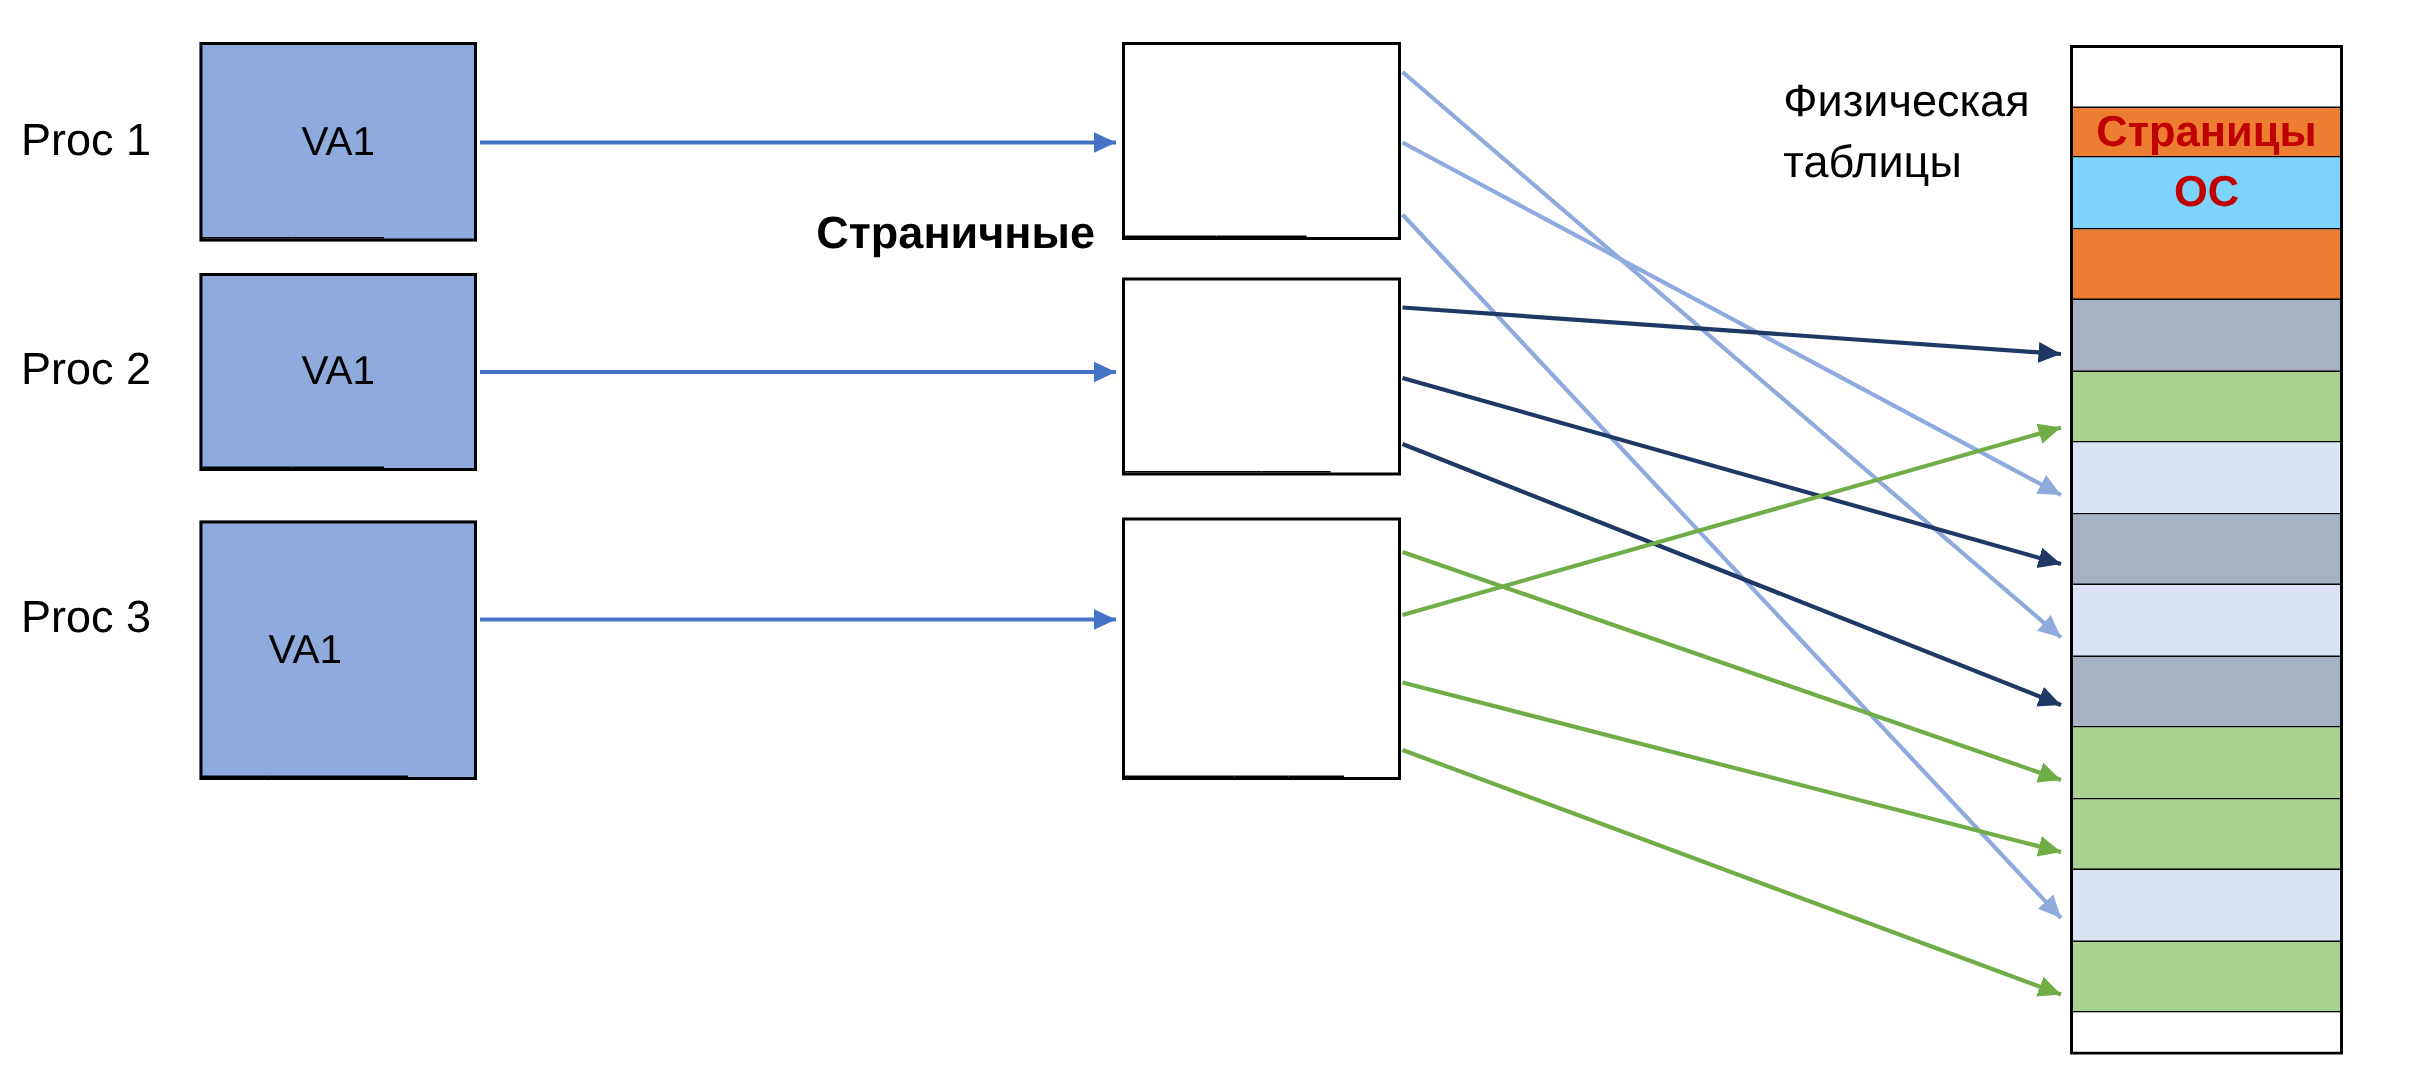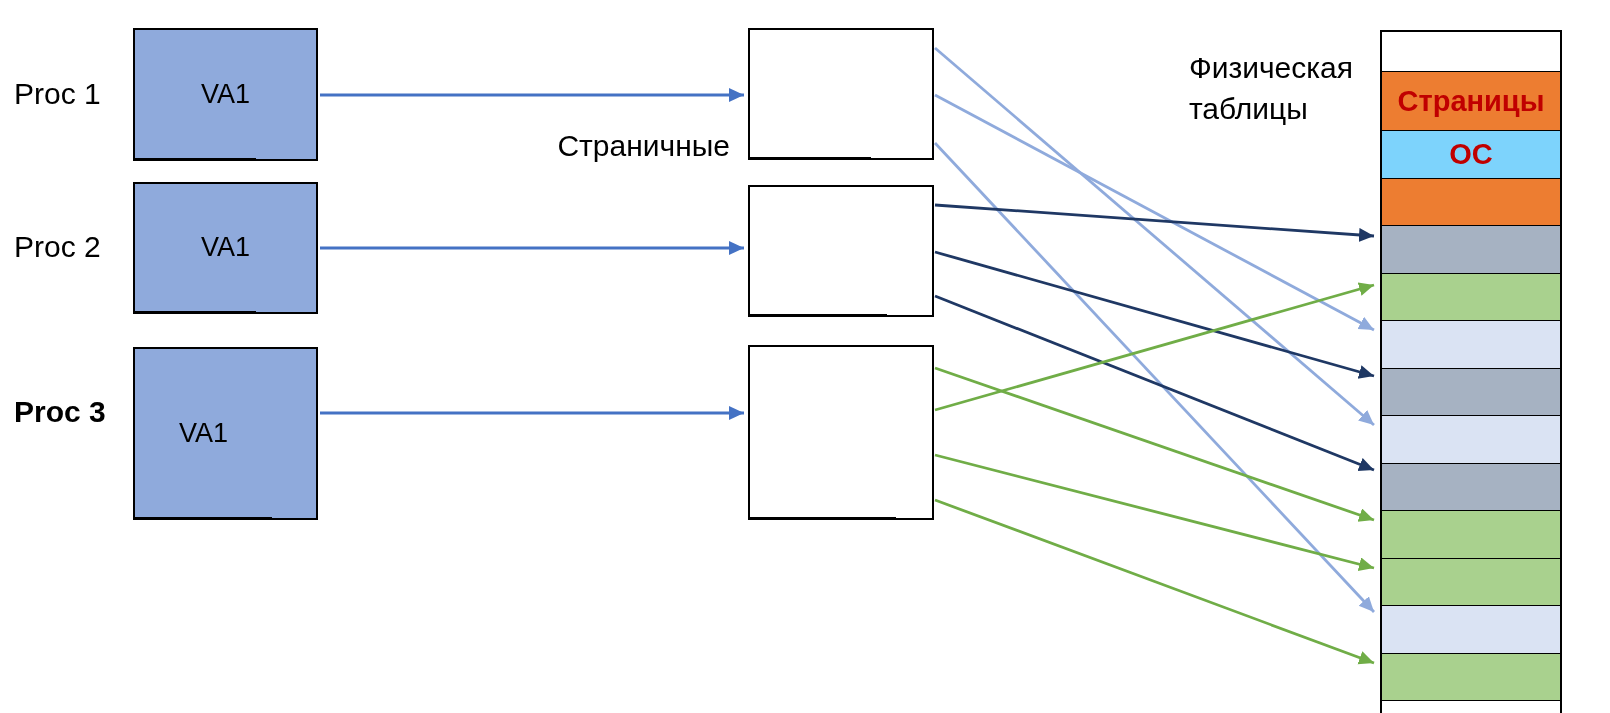--- a/index.html
+++ b/index.html
@@ -5,23 +5,23 @@
   html,body{margin:0;padding:0;background:#ffffff;font-family:"Liberation Sans",sans-serif;}
   .diagram{position:relative;width:1610px;height:713px;background:#ffffff;overflow:hidden;}
   #arrow-layer{position:absolute;left:0;top:0;z-index:5;pointer-events:none;}
   .cellbox{position:absolute;border:2px solid #000;box-sizing:border-box;display:flex;flex-direction:row;z-index:1;}
   .cellrow{flex:1 1 0;border-bottom:1.6px solid #000;display:flex;align-items:center;justify-content:center;}
   .cellrow.last{border-bottom:none;}
   .va-label{font-size:27px;color:#000;}
   .plabel{position:absolute;font-size:30px;color:#000;z-index:2;white-space:nowrap;}
   #proc1-label{left:14px;top:77px;}
   #proc2-label{left:14px;top:230px;text-align:center;}
-  #proc3-label{left:14px;top:395px;font-weight:bold;}
+  #proc3-label{left:14px;top:395px;}
   .biglabel{position:absolute;font-size:30px;line-height:41px;color:#000;z-index:2;white-space:nowrap;}
-  #page-tables-label{right:880px;top:125px;}
+  #page-tables-label{right:880px;top:135px;font-weight:bold;}
   #phys-mem-label{right:257px;top:47px;}
   .memcol{position:absolute;border:2px solid #000;box-sizing:border-box;z-index:1;}
   .memrow{border-bottom:1.5px solid #000;display:flex;align-items:center;justify-content:center;box-sizing:border-box;width:100%;}
   .memrow.last{border-bottom:none;}
   .os-label{font-weight:bold;font-size:29px;}
 </style>
 </head>
 <body>
 
 <div class="diagram" id="diagram-canvas">
@@ -102,21 +102,21 @@
     </div>
     <div class="cellbox" style="left: 748px; top: 345px; width: 186px; height: 175px; background: rgb(255, 255, 255); border-color: rgb(0, 0, 0);">
       <div class="cellrow"></div>
       <div class="cellrow"></div>
       <div class="cellrow"></div>
       <div class="cellrow"></div>
       <div class="cellrow last"></div>
     </div>
     <div class="memcol" style="left: 1380px; top: 30px; width: 182px; border-color: rgb(0, 0, 0);">
       <div class="memrow" style="height: 40px; background: rgb(255, 255, 255);"></div>
-      <div class="memrow" style="height: 59px; background: rgb(237, 125, 49);">
+      <div class="memrow" style="height: 33px; background: rgb(237, 125, 49);">
         <span class="os-label" style="color: rgb(192, 0, 0);">Страницы</span>
       </div>
       <div class="memrow" style="height: 47.5px; background: #7dd3fc;">
         <span class="os-label" style="color: rgb(192, 0, 0);">ОС</span>
       </div>
       <div class="memrow" style="height: 47.5px; background: rgb(237, 125, 49);"></div>
       <div class="memrow" style="height: 47.5px; background: rgb(166, 178, 194);"></div>
       <div class="memrow" style="height: 47.5px; background: rgb(169, 209, 142);"></div>
       <div class="memrow" style="height: 47.5px; background: rgb(218, 227, 243);"></div>
       <div class="memrow" style="height: 47.5px; background: rgb(166, 178, 194);"></div>

